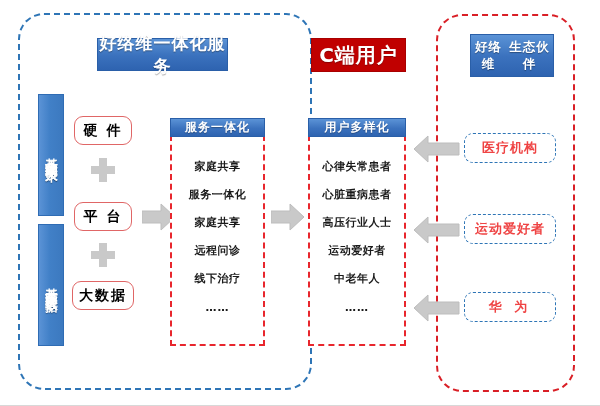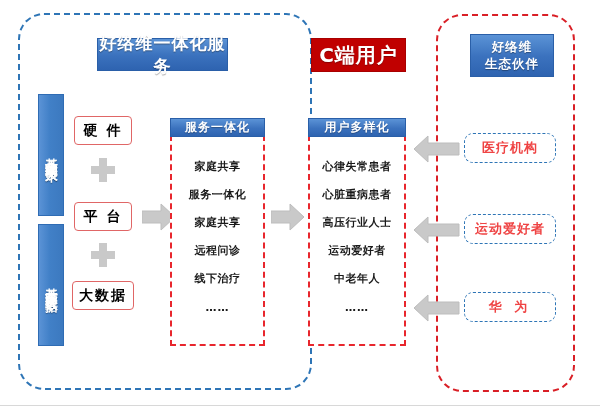--- a/index.html
+++ b/index.html
@@ -31,42 +31,42 @@
     border:1px solid #2a5fa8;
   }
   #chip-c-user{
     left:311px;top:38px;width:95px;height:34px;font-size:20px;
     background:#C00000;border:1px solid #a80000;
     text-shadow:0 1px 1px rgba(0,0,0,.3);
   }
   #chip-partner-title{
     left:470px;top:34px;width:84px;height:43px;font-size:12.5px;line-height:1.35;
     background:linear-gradient(180deg,#5B93D6 0%,#3B72BE 52%,#2E63B0 100%);
-    border:1px solid #2a5fa8;flex-direction:column;
+    border:1px solid #2a5fa8;flex-direction:row;
   }
   #chip-partner-title span{display:block;}
 
   
   .vbar{
     position:absolute;box-sizing:border-box;
     background:linear-gradient(90deg,#5B93D6 0%,#4180C7 45%,#3C79BF 100%);
     border:1px solid #2f6cb4;
     color:#fff;font-weight:bold;font-size:12.5px;
     display:flex;align-items:center;justify-content:center;
     writing-mode:vertical-rl;
     letter-spacing:2px;
     text-shadow:0 1px 1px rgba(0,0,0,.3);
   }
   #vbar-iot{left:38px;top:94px;width:26px;height:122px;}
   #vbar-bigdata{left:38px;top:224px;width:26px;height:122px;}
 
   
   .pill{
     position:absolute;box-sizing:border-box;
-    border:1.6px solid #E06666;border-radius:4px;background:#ffffff;
+    border:1.6px solid #E06666;border-radius:9px;background:#ffffff;
     display:flex;align-items:center;justify-content:center;
     font-weight:bold;font-size:14px;color:#000;
     letter-spacing:2px;
   }
   #pill-hardware{left:74px;top:116px;width:58px;height:29px;}
   #pill-platform{left:74px;top:202px;width:58px;height:29px;}
   #pill-bigdata{left:72px;top:281px;width:62px;height:29px;}
 
   
   .plusmark{position:absolute;width:24px;height:24px;}

